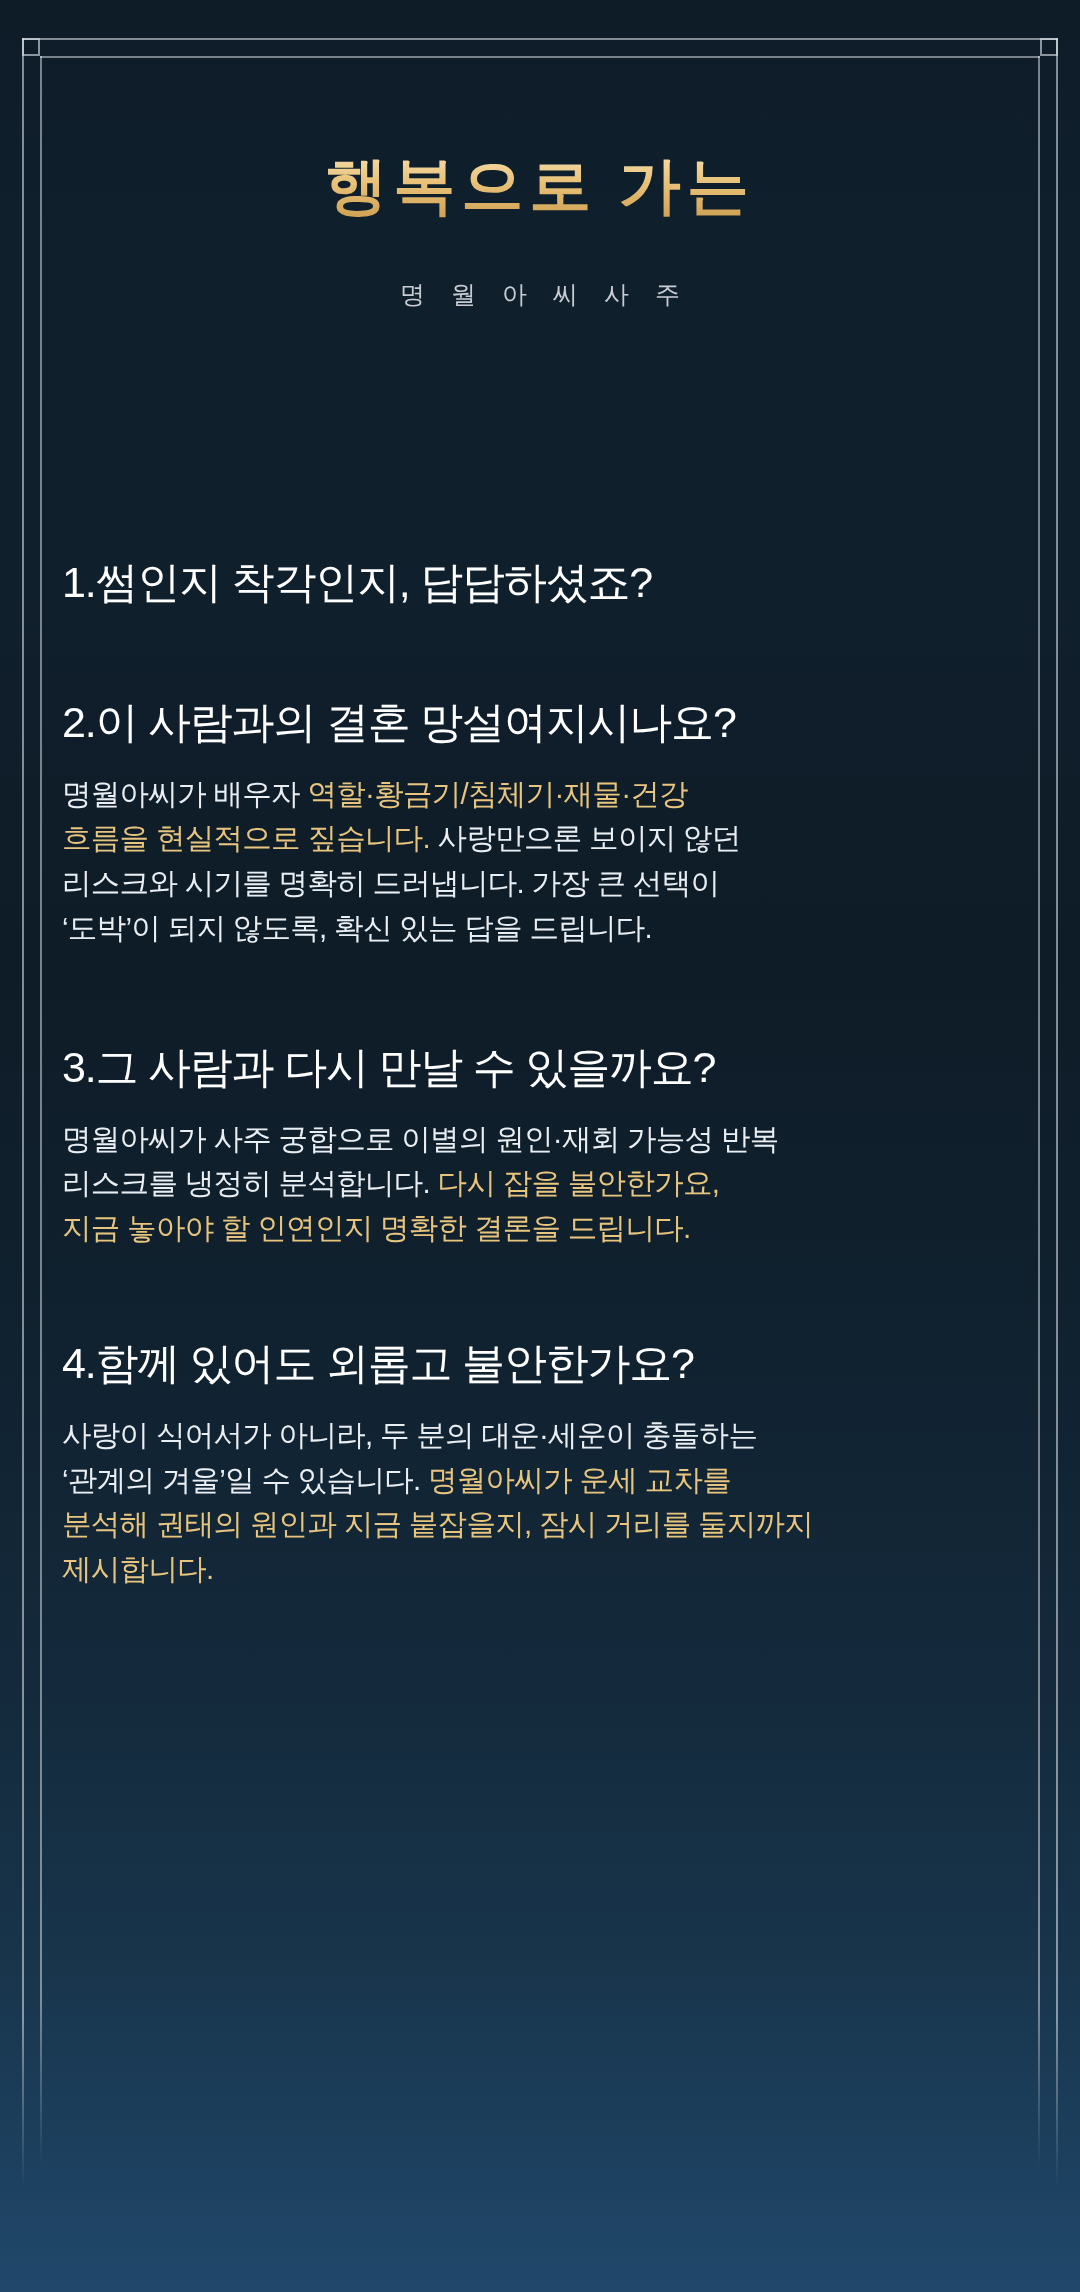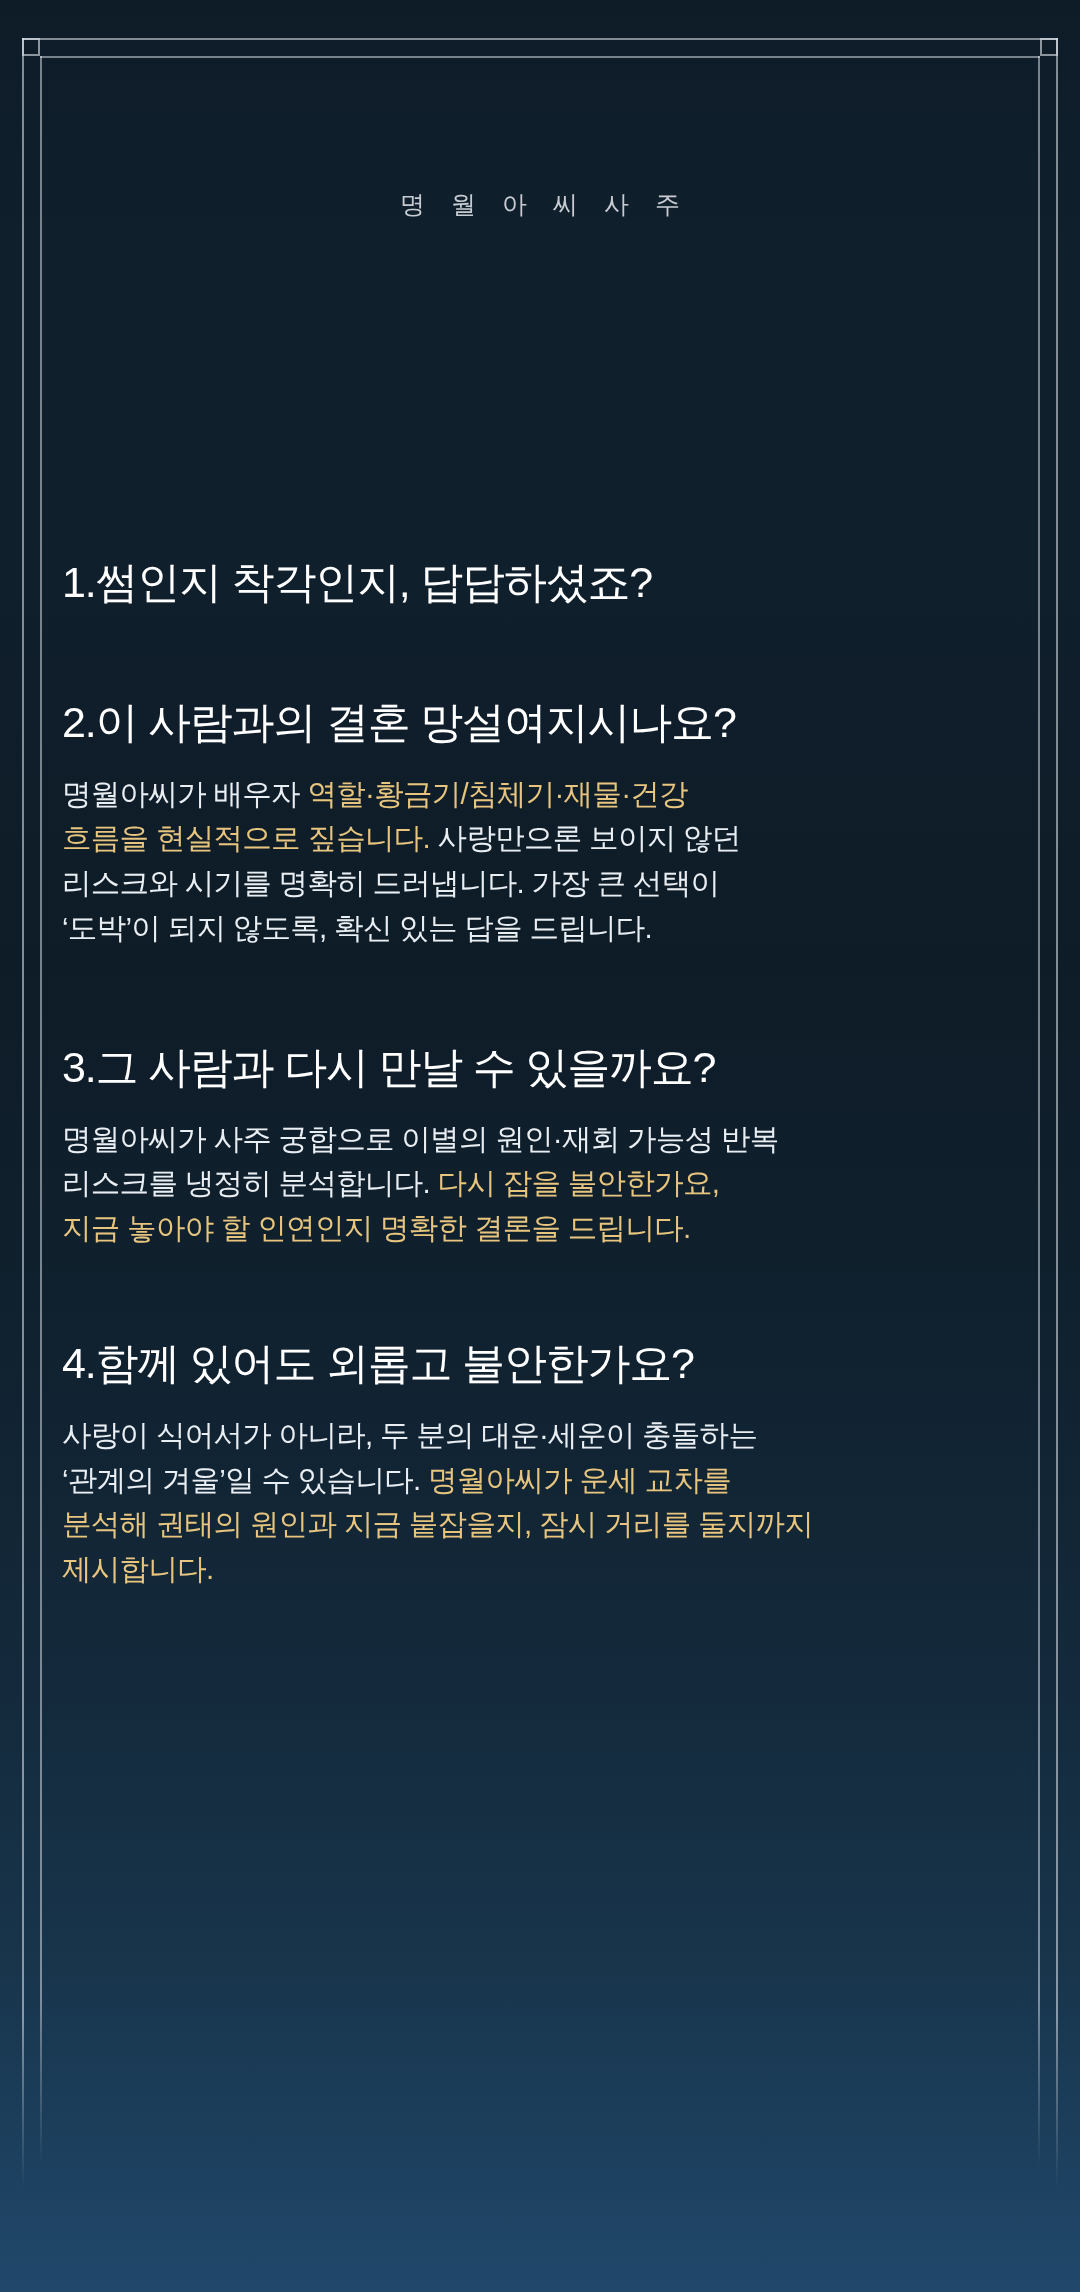--- a/index.html
+++ b/index.html
@@ -93,21 +93,21 @@
     -webkit-background-clip: text;
     background-clip: text;
     color: transparent;
     -webkit-text-fill-color: transparent;
     text-shadow: none;
   }
   .title-line.second {
     margin-top: 12px;
   }
   .subtitle {
-    margin-top: 40px;
+    margin-top: 52px;
     font-family: Liberation Sans, sans-serif;
     font-size: 25px;
     letter-spacing: 26px;
     text-indent: 26px;
     color: #c8ccd2;
     text-align: right;
   }
 
   
   .sections {
@@ -159,20 +159,21 @@
     <div class="frame-line f-left-outer"></div>
     <div class="frame-line f-right-outer"></div>
     <div class="frame-line f-top-inner"></div>
     <div class="frame-line f-left-inner"></div>
     <div class="frame-line f-right-inner"></div>
     <div class="corner-box corner-tl"></div>
     <div class="corner-box corner-tr"></div>
   </div>
 
   <div class="header">
+    <div class="title-line">행복으로 가는</div>
     <div class="subtitle">명월아씨사주</div>
   </div>
 
   <div class="sections">
     <div class="section s1">
       <h2 class="section-title">1.썸인지 착각인지, 답답하셨죠?</h2>
     </div>
     <div class="section s2">
       <h2 class="section-title">2.이 사람과의 결혼 망설여지시나요?</h2>
       <p class="section-body"><span>명월아씨가 배우자 </span><span class="hl">역할·황금기/침체기·재물·건강</span><br><span class="hl">흐름을 현실적으로 짚습니다.</span><span> 사랑만으론 보이지 않던</span><br><span>리스크와 시기를 명확히 드러냅니다. 가장 큰 선택이</span><br><span>‘도박’이 되지 않도록, 확신 있는 답을 드립니다.</span></p>

